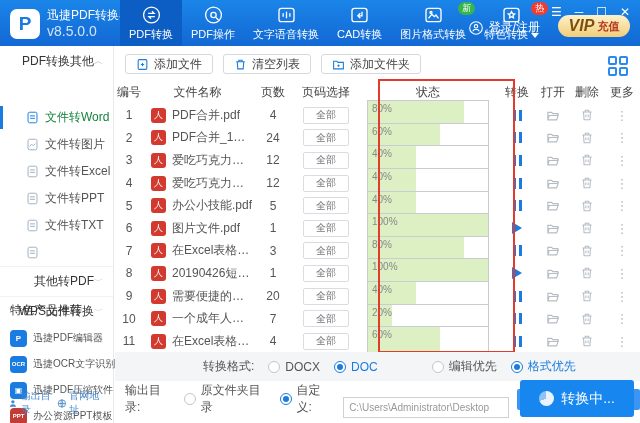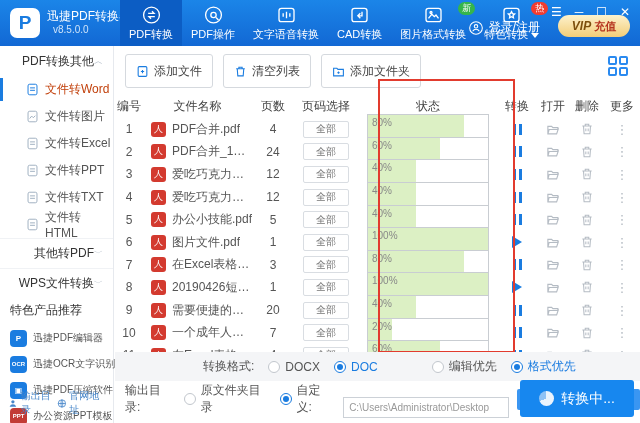--- a/index.html
+++ b/index.html
@@ -7,65 +7,65 @@
   body { font-family:"Liberation Sans","DejaVu Sans",sans-serif; background:#fff; position:relative; font-size:12px; color:#555; }
 
   
   .titlebar { position:absolute; top:0; left:0; right:0; height:46px;
     background:linear-gradient(180deg,#1b85e8,#1268d4); color:#fff; }
   .logo-wrap { position:absolute; left:10px; top:8px; display:flex; gap:7px; align-items:center; }
   .logo { width:30px; height:30px; background:#fff; border-radius:7px; display:flex; align-items:center; justify-content:center;
     color:#1a7ce0; font-weight:bold; font-size:19px; }
   .app-meta { display:flex; flex-direction:column; line-height:1.25; }
   .app-name { font-size:12px; }
-  .app-version { font-size:10px; color:#cfe4fa;margin-left:6px; }
+  .app-version { font-size:14px; color:#cfe4fa; }
 
   .nav { position:absolute; left:120px; top:0; height:46px; display:flex; }
   .nav-tab { position:relative; height:46px; padding:5px 9px 4px; display:flex; flex-direction:column; align-items:center; justify-content:center; cursor:pointer; }
   .nav-tab.active { background:#0c5dc4; }
   .nav-tab .nicon { width:21px; height:21px; }
   .nav-tab .nlabel { font-size:11px; margin-top:2px; white-space:nowrap; }
   .badge { position:absolute; top:2px; right:0px; font-size:9px; line-height:1; padding:2px 4px; border-radius:7px; color:#fff; }
   .badge.green { background:#35b54c; }
   .badge.red { background:#f23c30; }
   .caret-down { display:inline-block; width:0; height:0; border-left:4px solid transparent; border-right:4px solid transparent; border-top:5px solid #fff; margin-left:3px; vertical-align:middle; }
 
   .win-controls { position:absolute; top:6px; right:10px; display:flex; gap:13px; font-size:12px; color:#fff; }
   .win-controls span { cursor:pointer; line-height:12px; }
   .login { position:absolute; right:100px; bottom:10px; display:flex; align-items:center; gap:5px; font-size:12px; cursor:pointer; }
   .vip-btn { position:absolute; right:10px; bottom:9px; width:72px; height:22px; border-radius:11px;
     background:linear-gradient(180deg,#fdf2cd,#f3cd78); display:flex; align-items:center; justify-content:center; gap:3px; cursor:pointer; }
-  .vip-word { color:#7c4f0d; font-weight:bold; font-style:italic; font-size:12px; }
+  .vip-word { color:#7c4f0d; font-weight:bold; font-style:italic; font-size:16px; }
   .vip-word2 { color:#b5341f; font-weight:bold; font-size:11px; }
 
   
   .sidebar { position:absolute; top:46px; left:0; bottom:0; width:114px; background:#fff; border-right:1px solid #e6e9ee; }
   .side-sec-header { height:30px; padding:0 10px; display:flex; align-items:center; justify-content:flex-end;
     font-size:12px; color:#333; border-top:1px solid #f0f2f5; cursor:pointer; }
   .side-sec-header:first-child { border-top:none; }
   .chev { color:#a9b4c0; font-size:9px; }
   .side-item { position:relative; height:27px; display:flex; align-items:center; gap:6px; padding-left:26px; font-size:12px; color:#555; cursor:pointer; }
   .side-item .doc-ic { width:13px; height:13px; flex:0 0 13px; }
-  .side-item.active { color:#c2410c; }
+  .side-item.active { color:#15803d;margin-top:28px; }
   .side-item.active::before { content:""; position:absolute; left:0; top:2px; bottom:2px; width:3px; background:#1a7ce0; }
 
   .products { position:absolute; left:0; right:0; top:248px; }
   .prod-title { padding:8px 10px 6px; font-size:12px; color:#333; }
   .prod-item { height:26px; display:flex; align-items:center; gap:6px; padding-left:10px; font-size:10px; color:#555; cursor:pointer; white-space:nowrap; }
   .prod-ic { width:17px; height:17px; border-radius:4px; flex:0 0 17px; display:flex; align-items:center; justify-content:center;
     color:#fff; font-size:8px; font-weight:bold; }
   .prod-ic.blue { background:#1a7ce0; }
   .prod-ic.darkred { background:#c23b35; }
   .side-footer { position:absolute; bottom:6px; left:0; right:0; display:flex; justify-content:space-between; padding:0 8px; font-size:10px; color:#4585c9; }
   .side-footer .flink { display:flex; align-items:center; gap:3px; cursor:pointer; }
 
   
   .main { position:absolute; top:46px; left:115px; right:0; bottom:0; background:#fff; }
   .toolbar { display:flex; gap:10px; padding:8px 0 6px 10px; }
-  .tool-btn { display:inline-flex; align-items:center; gap:5px; height:34px; padding:0 10px;
+  .tool-btn { display:inline-flex; align-items:center; gap:5px; height:20px; padding:0 10px;
     border:1px solid #d5d9de; border-radius:3px; background:#fff; font-size:12px; color:#444; cursor:pointer; }
   .grid-icon { position:absolute; top:10px; right:12px; width:20px; height:20px; display:grid; grid-template-columns:1fr 1fr; gap:2px; cursor:pointer; }
   .grid-icon i { border:2px solid #2a8af0; border-radius:2px; }
 
   .thead { display:flex; align-items:center; height:24px; font-size:12px; color:#444; }
   .col-no { width:28px; text-align:center; }
   .col-name { flex:1; display:flex; align-items:center; gap:6px; padding-left:8px; overflow:hidden; }
   .col-pages { width:42px; text-align:center; }
   .col-psel { width:64px; display:flex; justify-content:center; }
   .col-status { width:140px; display:flex; justify-content:center; }
@@ -230,21 +230,20 @@
         <rect x="2.5" y="1.5" width="11" height="13" rx="2"></rect>
         <path d="M5 6h6M5 9h6"></path>
       </svg>
     <span>文件转TXT</span>
   </div>
   <div class="side-item">
     <svg class="doc-ic" viewBox="0 0 16 16" fill="none" stroke="#9fb0c0" stroke-width="1.2">
         <rect x="2.5" y="1.5" width="11" height="13" rx="2"></rect>
         <path d="M5 6h6M5 9h6"></path>
       </svg>
-    <span>文件转HTML</span>
   </div>
   <div class="side-sec-header">
     <span>其他转PDF</span>
     <span class="chev">﹀</span>
   </div>
   <div class="side-sec-header">
     <span>WPS文件转换</span>
     <span class="chev">﹀</span>
   </div>
 

